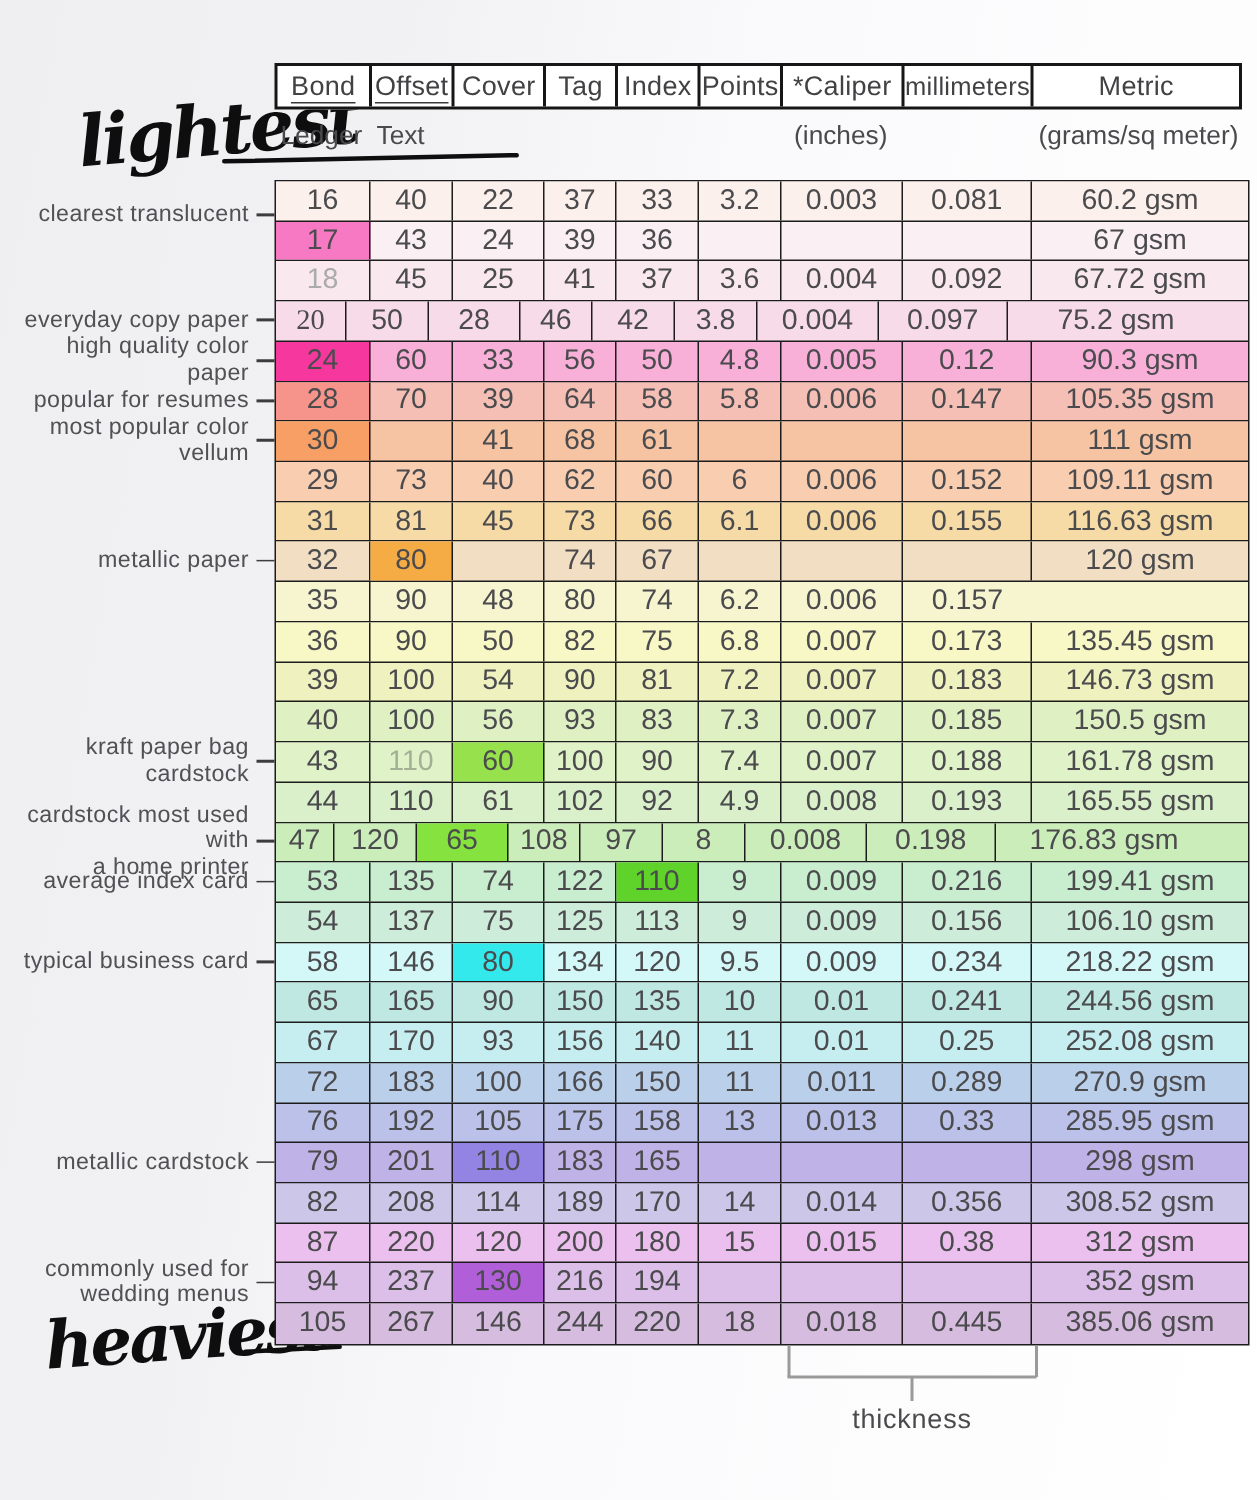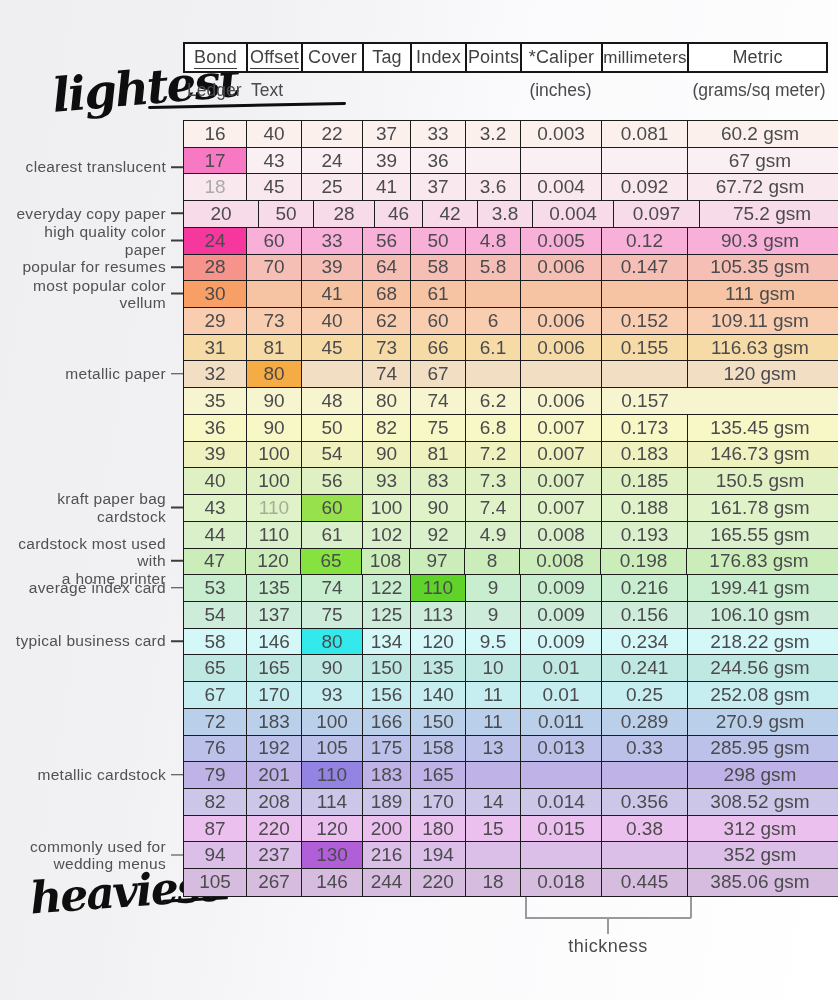--- a/index.html
+++ b/index.html
@@ -141,21 +141,21 @@
         <div class="tcell" style="width: 55px;">45</div>
         <div class="tcell" style="width: 61px;">25</div>
         <div class="tcell" style="width: 48px;">41</div>
         <div class="tcell" style="width: 55px;">37</div>
         <div class="tcell" style="width: 55px;">3.6</div>
         <div class="tcell" style="width: 81px;">0.004</div>
         <div class="tcell" style="width: 86px;">0.092</div>
         <div class="tcell" style="width: 144px;">67.72 gsm</div>
       </div>
       <div class="trow" style="background: rgb(248, 219, 232);">
-        <div class="tcell" style="width: 75px;">20</div>
+        <div class="tcell" style="width: 47px; font-family: Liberation Serif, serif;">20</div>
         <div class="tcell" style="width: 55px;">50</div>
         <div class="tcell" style="width: 61px;">28</div>
         <div class="tcell" style="width: 48px;">46</div>
         <div class="tcell" style="width: 55px;">42</div>
         <div class="tcell" style="width: 55px;">3.8</div>
         <div class="tcell" style="width: 81px;">0.004</div>
         <div class="tcell" style="width: 86px;">0.097</div>
         <div class="tcell" style="width: 144px;">75.2 gsm</div>
       </div>
       <div class="trow" style="background: rgb(248, 175, 216);">
@@ -283,21 +283,21 @@
         <div class="tcell" style="width: 55px;">110</div>
         <div class="tcell" style="width: 61px;">61</div>
         <div class="tcell" style="width: 48px;">102</div>
         <div class="tcell" style="width: 55px;">92</div>
         <div class="tcell" style="width: 55px;">4.9</div>
         <div class="tcell" style="width: 81px;">0.008</div>
         <div class="tcell" style="width: 86px;">0.193</div>
         <div class="tcell" style="width: 144px;">165.55 gsm</div>
       </div>
       <div class="trow" style="background: rgb(203, 237, 186);">
-        <div class="tcell" style="width: 62px;">47</div>
+        <div class="tcell" style="width: 39px;">47</div>
         <div class="tcell" style="width: 55px;">120</div>
         <div class="tcell" style="width: 61px; background: rgb(133, 226, 63);">65</div>
         <div class="tcell" style="width: 48px;">108</div>
         <div class="tcell" style="width: 55px;">97</div>
         <div class="tcell" style="width: 55px;">8</div>
         <div class="tcell" style="width: 81px;">0.008</div>
         <div class="tcell" style="width: 86px;">0.198</div>
         <div class="tcell" style="width: 144px;">176.83 gsm</div>
       </div>
       <div class="trow" style="background: rgb(200, 238, 207);">
@@ -428,21 +428,21 @@
         <div class="tcell" style="width: 48px;">244</div>
         <div class="tcell" style="width: 55px;">220</div>
         <div class="tcell" style="width: 55px;">18</div>
         <div class="tcell" style="width: 81px;">0.018</div>
         <div class="tcell" style="width: 86px;">0.445</div>
         <div class="tcell" style="width: 144px;">385.06 gsm</div>
       </div>
     </div>
 
   <div id="annotations">
-      <div class="annot" style="top: 167px;">
+      <div class="annot" style="top: 143px;">
         <span class="annot-text">clearest translucent</span>
         <span class="annot-line"></span>
       </div>
       <div class="annot" style="top: 213.52px;">
         <span class="annot-text">everyday copy paper</span>
         <span class="annot-line"></span>
       </div>
       <div class="annot" style="top: 240.24px;">
         <span class="annot-text">high quality color paper</span>
         <span class="annot-line"></span>

